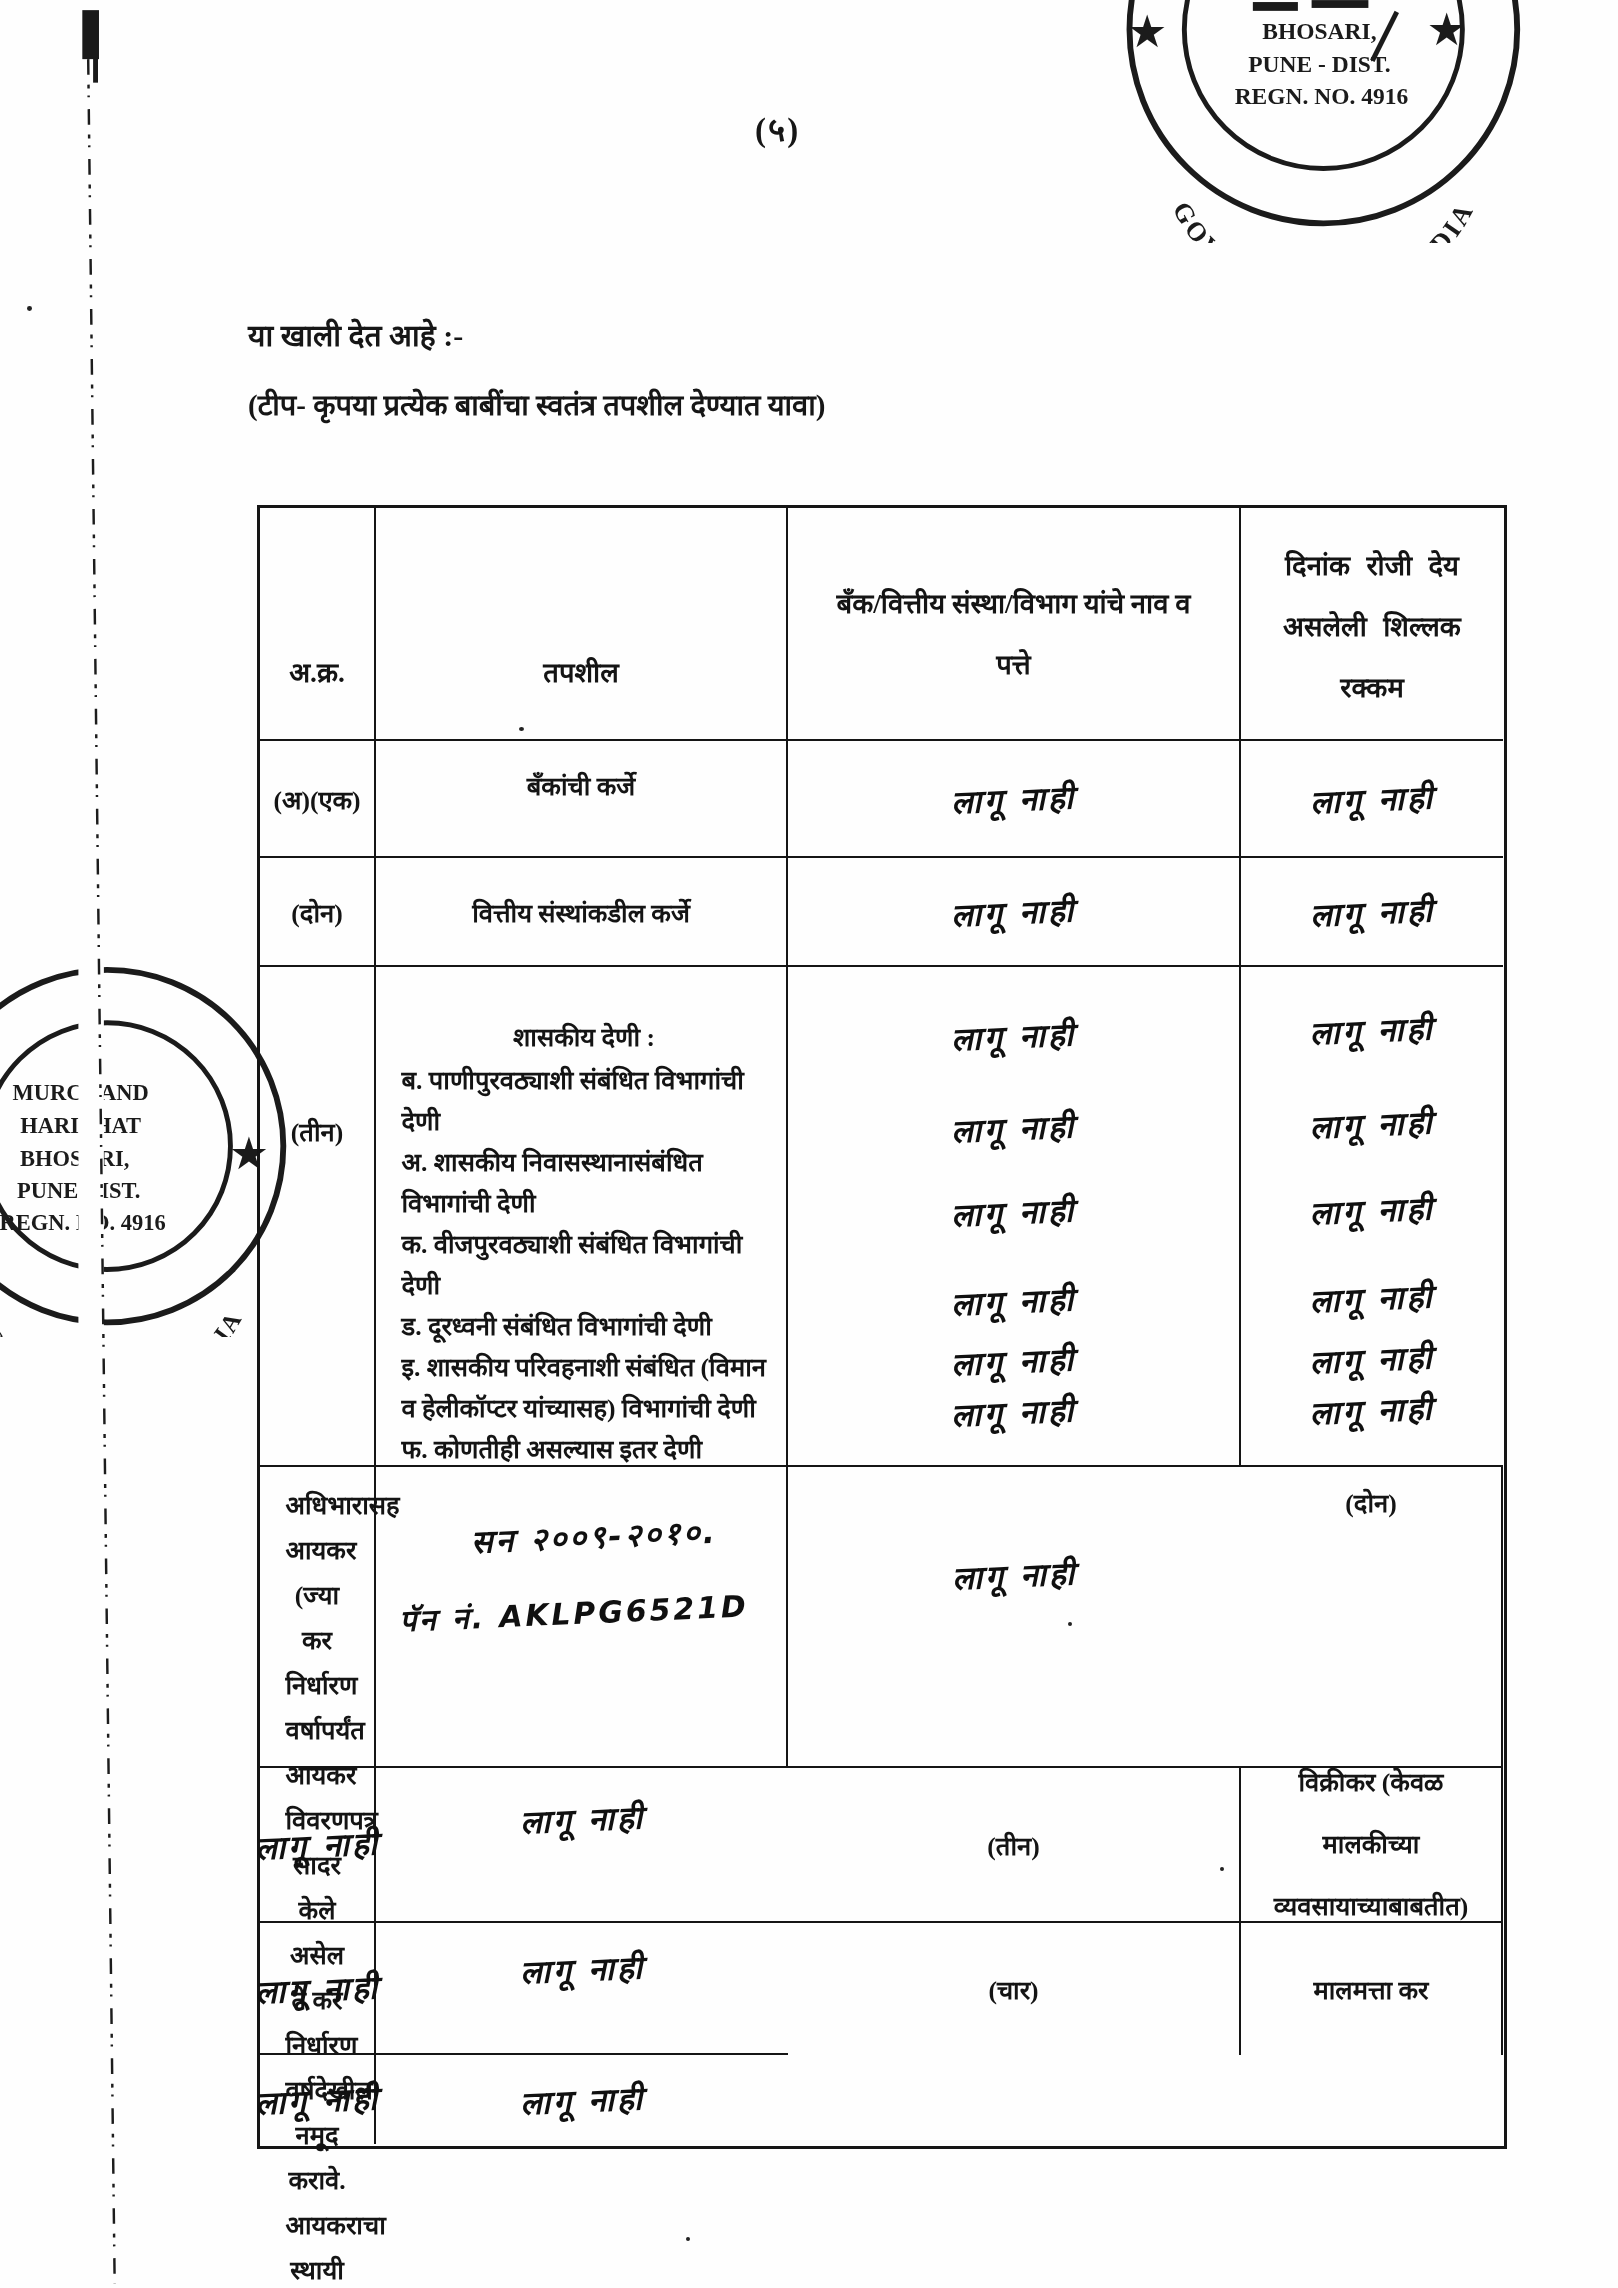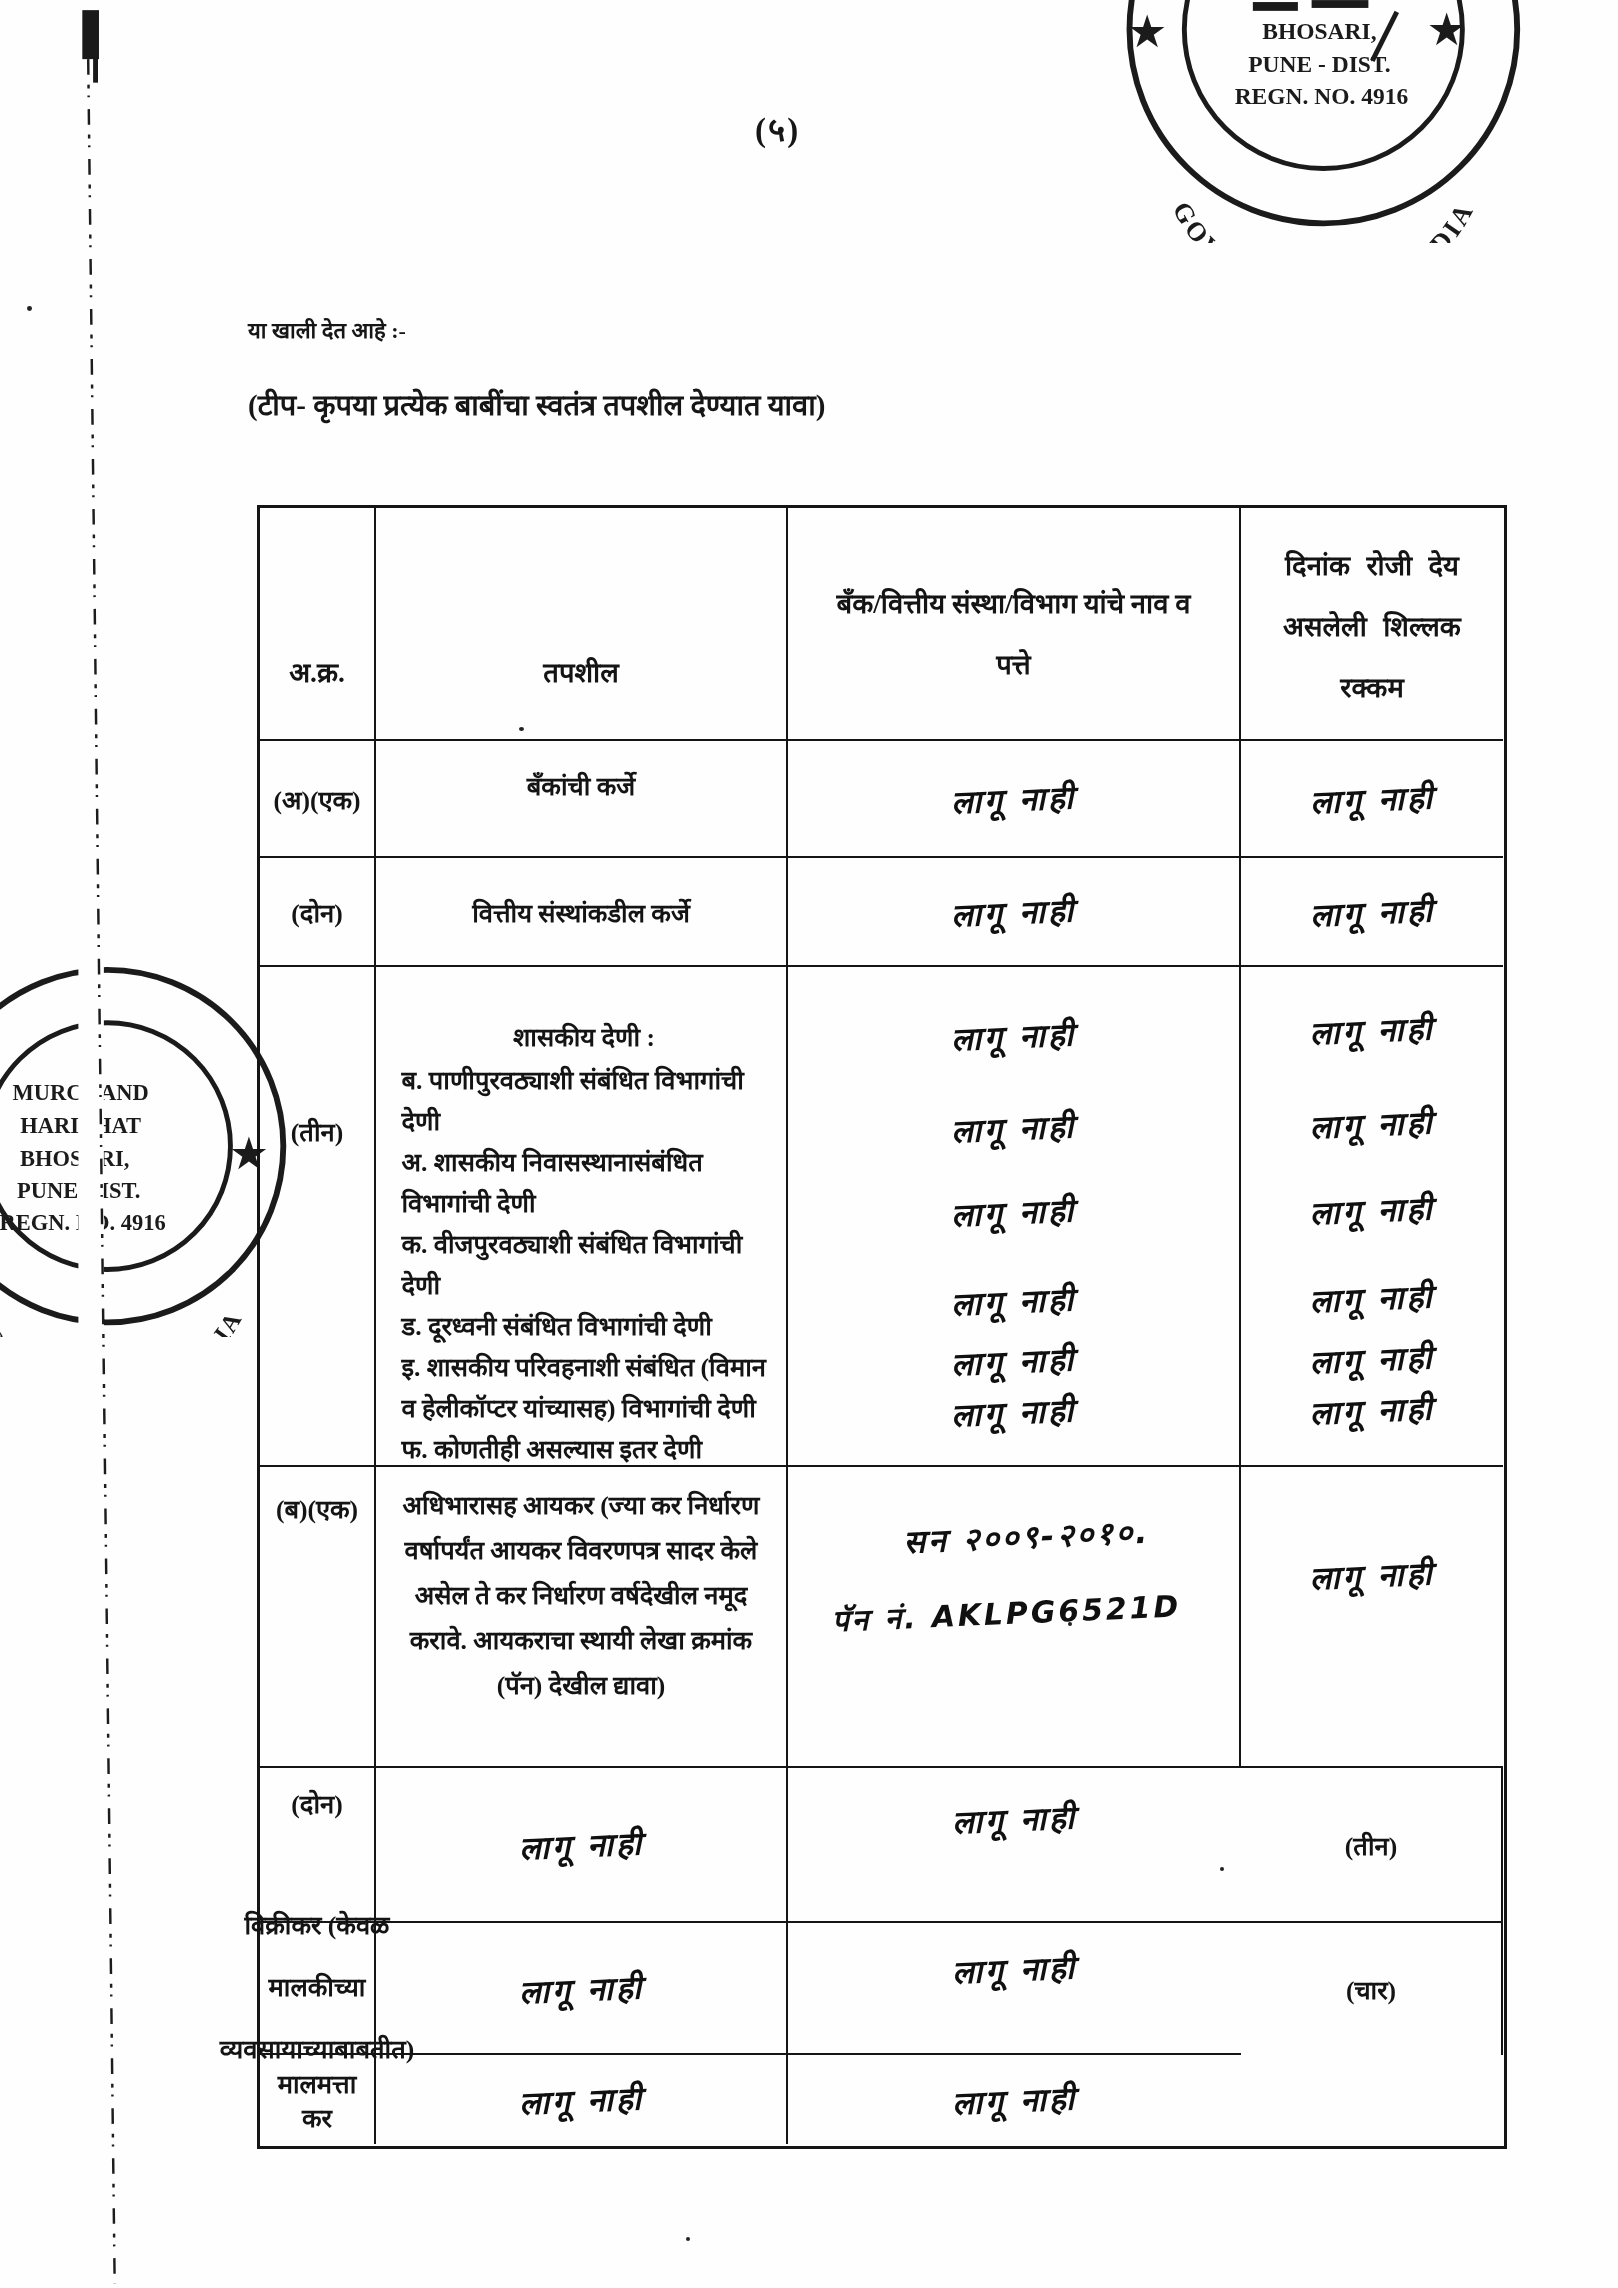--- a/index.html
+++ b/index.html
@@ -9,21 +9,21 @@
     background:#fefefe;
     overflow:hidden;
     font-family:"Liberation Serif", serif;
     color:#141414;
   }
   .printed{font-family:"Liberation Serif", serif;color:#161616;}
   
   .pagenum{position:absolute;left:755px;top:106px;font-size:33px;font-weight:bold;letter-spacing:2px;}
   .heading{position:absolute;left:248px;top:253px;width:1274px;font-size:30px;font-weight:bold;white-space:nowrap;}
   .heading .idx{display:inline-block;margin-right:57px;}
-  .heading2{position:absolute;left:248px;top:314px;font-size:22px;font-weight:bold;}
+  .heading2{position:absolute;left:248px;top:314px;font-size:30px;font-weight:bold;}
   .note{position:absolute;left:248px;top:384px;font-size:29px;font-weight:bold;}
   
   .stamp{position:absolute;}
   .stamp text{fill:#1b1b1b;font-family:"Liberation Serif", serif;}
   .stamp-tr{left:1106px;top:0px;}
   .stamp-l{left:-74px;top:965px;}
   
   .fold-svg{position:absolute;left:0;top:0;pointer-events:none;}
   
   .tbl{
@@ -162,21 +162,20 @@
     </div>
     <div class="cell bb">
       <div class="hw hw-abs" style="top:41px;">लागू नाही</div>
       <div class="hw hw-abs" style="top:135px;">लागू नाही</div>
       <div class="hw hw-abs" style="top:221px;">लागू नाही</div>
       <div class="hw hw-abs" style="top:309px;">लागू नाही</div>
       <div class="hw hw-abs" style="top:370px;">लागू नाही</div>
       <div class="hw hw-abs" style="top:421px;">लागू नाही</div>
     </div>
 
-    <div class="cell br bb srtop" style="padding-top:23.5px;">(ब)(एक)</div>
     <div class="cell br bb detail-block">अधिभारासह आयकर (ज्या कर निर्धारण वर्षापर्यंत आयकर विवरणपत्र सादर केले असेल ते कर निर्धारण वर्षदेखील नमूद करावे. आयकराचा स्थायी लेखा क्रमांक (पॅन) देखील द्यावा)</div>
     <div class="cell br bb">
       <div class="hw hw-abs" style="top:47px;left:25.5px;">सन २००९-२०१०.</div>
       <div class="hw hw-abs" style="top:125px;left:-13.7px;font-size:30px;">पॅन नं. AKLPG6521D</div>
     </div>
     <div class="cell bb">
       <div class="hw hw-abs" style="top:86px;">लागू नाही</div>
     </div>
 
     <div class="cell br bb srtop" style="padding-top:17.6px;">(दोन)</div>

